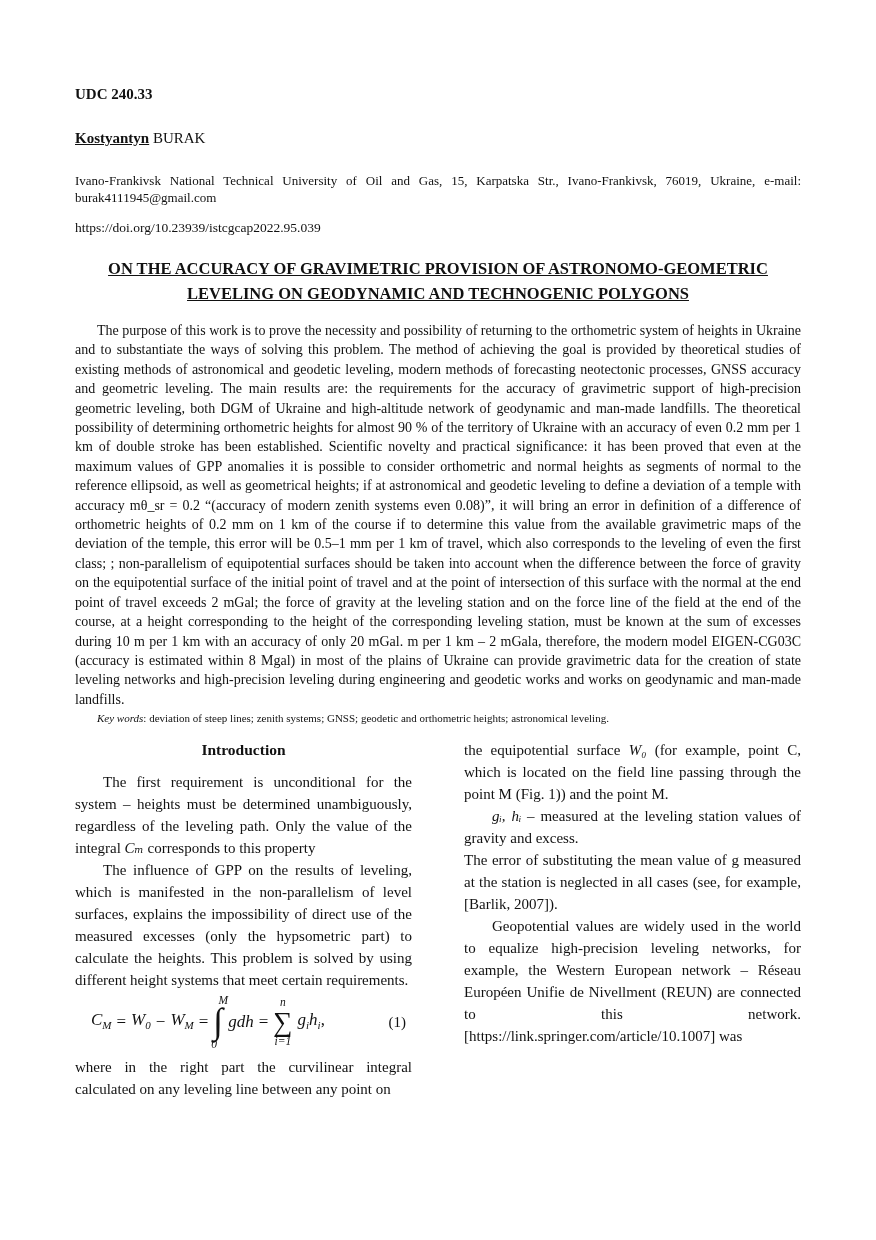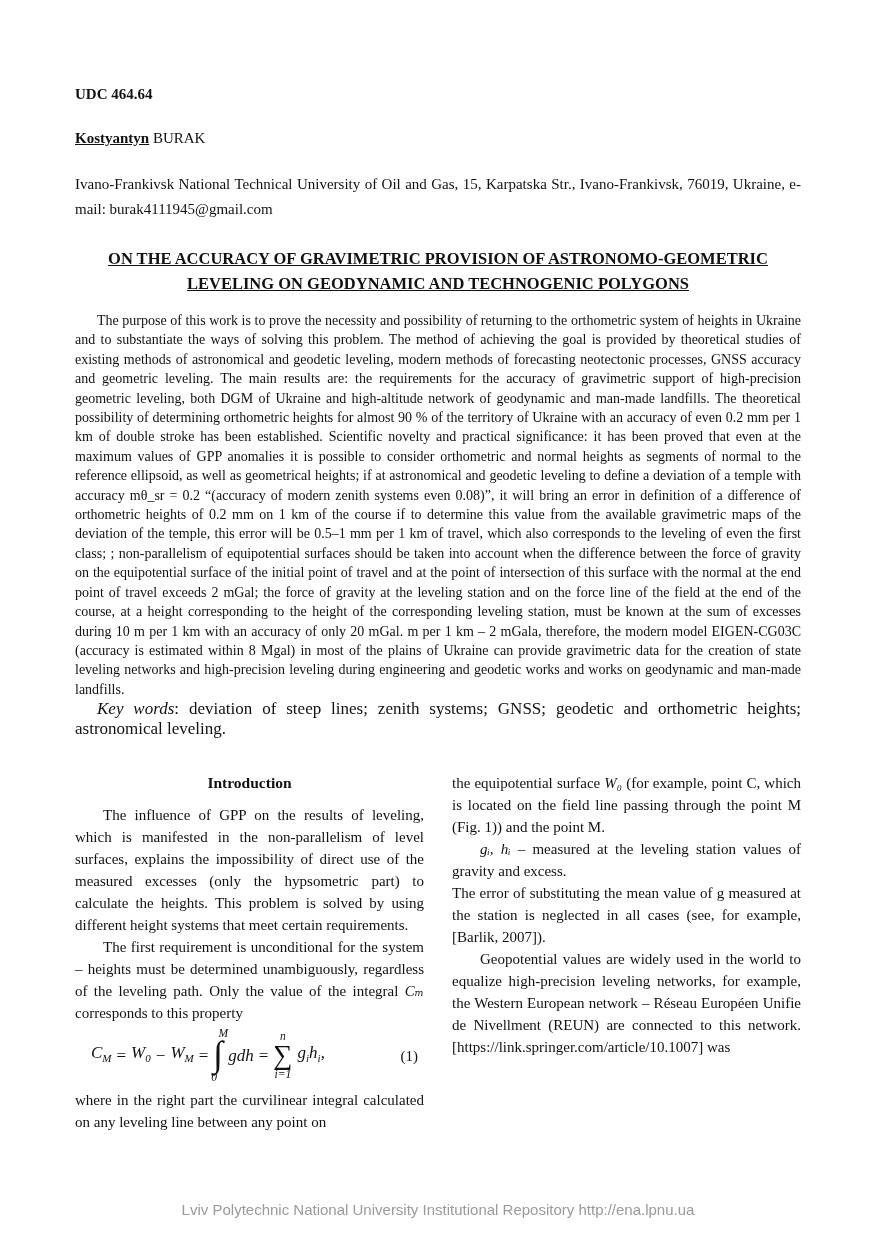--- a/index.html
+++ b/index.html
@@ -23,24 +23,24 @@
     font-weight: bold;
     margin: 0 0 27px 0;
   }
   .author-line {
     font-size: 15px;
     margin: 0 0 25px 0;
   }
   .author-first { font-weight: bold; text-decoration: underline; }
   .author-last { font-weight: normal; }
   .affiliation {
-    font-size: 15px;
-    line-height: 25px;
-    text-align: justify;
-    margin: 0 0 24px 0;
+    font-size: 13px;
+    line-height: 17px;
+    text-align: justify;
+    margin: 0 0 14px 0;
   }
   .doi {
     font-size: 13.5px;
     margin: 0 0 20px 0;
   }
   .title {
     font-size: 16.5px;
     font-weight: bold;
     text-align: center;
     line-height: 25px;
@@ -49,31 +49,31 @@
     text-decoration: underline;
   }
   .abstract {
     font-size: 14px;
     line-height: 19.4px;
     text-align: justify;
     text-indent: 22px;
     margin: 0;
   }
   .keywords {
-    font-size: 17px;
+    font-size: 11px;
     line-height: 19.4px;
     text-align: justify;
     text-indent: 22px;
     margin: 0 0 0 0;
   }
   .italic { font-style: italic; }
   .columns {
     display: flex;
-    gap: 28px;
-    margin-top: 34px;
+    gap: 52px;
+    margin-top: 10px;
   }
   .col {
     flex: 1 1 0;
     font-size: 15px;
     line-height: 22px;
     text-align: justify;
   }
   .intro-heading {
     font-size: 15.5px;
     font-weight: bold;
@@ -129,44 +129,45 @@
     font-family: "Liberation Sans", "DejaVu Sans", sans-serif;
     font-size: 15px;
     color: #9a9a9a;
   }
 </style>
 </head>
 <body>
 
 <div class="page">
 
-  <div class="udc">UDC 464.64</div>
+  <div class="udc">UDC 240.33</div>
 
   <div class="author-line">
     <span class="author-first">Kostyantyn</span>
     <span class="author-last">BURAK</span>
   </div>
 
   <p class="affiliation">Ivano-Frankivsk National Technical University of Oil and Gas, 15, Karpatska Str., Ivano-Frankivsk, 76019, Ukraine, e-mail: burak4111945@gmail.com</p>
 
+  <p class="doi">https://doi.org/10.23939/istcgcap2022.95.039</p>
 
   <h1 class="title">ON THE ACCURACY OF GRAVIMETRIC PROVISION OF ASTRONOMO-GEOMETRIC LEVELING ON GEODYNAMIC AND TECHNOGENIC POLYGONS</h1>
 
   <p class="abstract">The purpose of this work is to prove the necessity and possibility of returning to the orthometric system of heights in Ukraine and to substantiate the ways of solving this problem. The method of achieving the goal is provided by theoretical studies of existing methods of astronomical and geodetic leveling, modern methods of forecasting neotectonic processes, GNSS accuracy and geometric leveling. The main results are: the requirements for the accuracy of gravimetric support of high-precision geometric leveling, both DGM of Ukraine and high-altitude network of geodynamic and man-made landfills. The theoretical possibility of determining orthometric heights for almost 90 % of the territory of Ukraine with an accuracy of even 0.2 mm per 1 km of double stroke has been established. Scientific novelty and practical significance: it has been proved that even at the maximum values of GPP anomalies it is possible to consider orthometric and normal heights as segments of normal to the reference ellipsoid, as well as geometrical heights; if at astronomical and geodetic leveling to define a deviation of a temple with accuracy mθ_sr = 0.2 “(accuracy of modern zenith systems even 0.08)”, it will bring an error in definition of a difference of orthometric heights of 0.2 mm on 1 km of the course if to determine this value from the available gravimetric maps of the deviation of the temple, this error will be 0.5–1 mm per 1 km of travel, which also corresponds to the leveling of even the first class; ; non-parallelism of equipotential surfaces should be taken into account when the difference between the force of gravity on the equipotential surface of the initial point of travel and at the point of intersection of this surface with the normal at the end point of travel exceeds 2 mGal; the force of gravity at the leveling station and on the force line of the field at the end of the course, at a height corresponding to the height of the corresponding leveling station, must be known at the sum of excesses during 10 m per 1 km with an accuracy of only 20 mGal. m per 1 km – 2 mGala, therefore, the modern model EIGEN-CG03C (accuracy is estimated within 8 Mgal) in most of the plains of Ukraine can provide gravimetric data for the creation of state leveling networks and high-precision leveling during engineering and geodetic works and works on geodynamic and man-made landfills.</p>
 
   <p class="keywords"><span class="italic">Key words</span><span>: deviation of steep lines; zenith systems; GNSS; geodetic and orthometric heights; astronomical leveling.</span></p>
 
   <div class="columns">
 
     <div class="col">
       <h2 class="intro-heading">Introduction</h2>
 
+      <p class="indent"><span>The first requirement is unconditional for the system – heights must be determined unambiguously, regardless of the leveling path. Only the value of the integral </span><span class="math">Cₘ</span><span> corresponds to this property</span></p>
+
       <p class="indent">The influence of GPP on the results of leveling, which is manifested in the non-parallelism of level surfaces, explains the impossibility of direct use of the measured excesses (only the hypsometric part) to calculate the heights. This problem is solved by using different height systems that meet certain requirements.</p>
-
-      <p class="indent"><span>The first requirement is unconditional for the system – heights must be determined unambiguously, regardless of the leveling path. Only the value of the integral </span><span class="math">Cₘ</span><span> corresponds to this property</span></p>
 
       <div class="equation">
         <span class="eq-body">
           <span class="mi"><span>C</span><sub>M</sub></span>
           <span class="mo">=</span>
           <span class="mi"><span>W</span><sub>0</sub></span>
           <span class="mo">−</span>
           <span class="mi"><span>W</span><sub>M</sub></span>
           <span class="mo">=</span>
           <span class="big-op int">
@@ -195,15 +196,14 @@
       <p class="indent"><span class="math">gᵢ, hᵢ</span><span> – measured at the leveling station values of gravity and excess.</span></p>
 
       <p>The error of substituting the mean value of g measured at the station is neglected in all cases (see, for example, [Barlik, 2007]).</p>
 
 
       <p class="indent">Geopotential values are widely used in the world to equalize high-precision leveling networks, for example, the Western European network – Réseau Européen Unifie de Nivellment (REUN) are connected to this network. [https://link.springer.com/article/10.1007] was</p>
     </div>
 
   </div>
 
-  <div class="footer">Lviv Polytechnic National University Institutional Repository http://ena.lpnu.ua</div>
 
 </div>
 
 </body></html>

